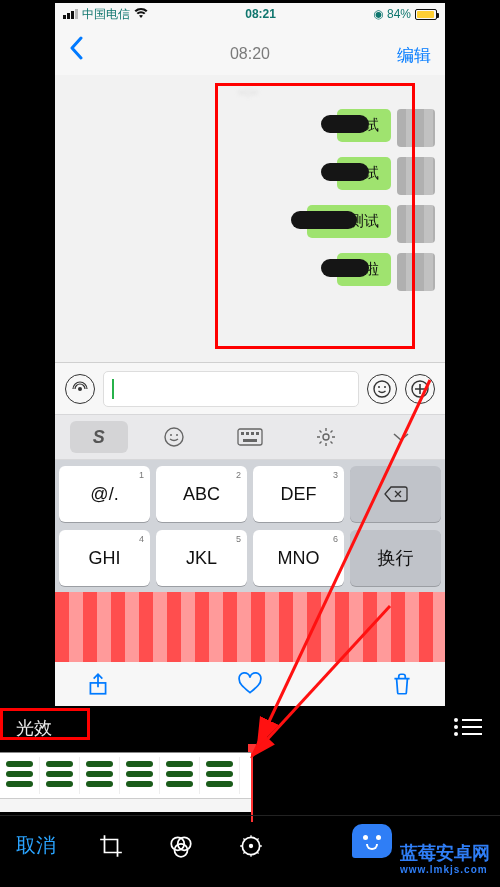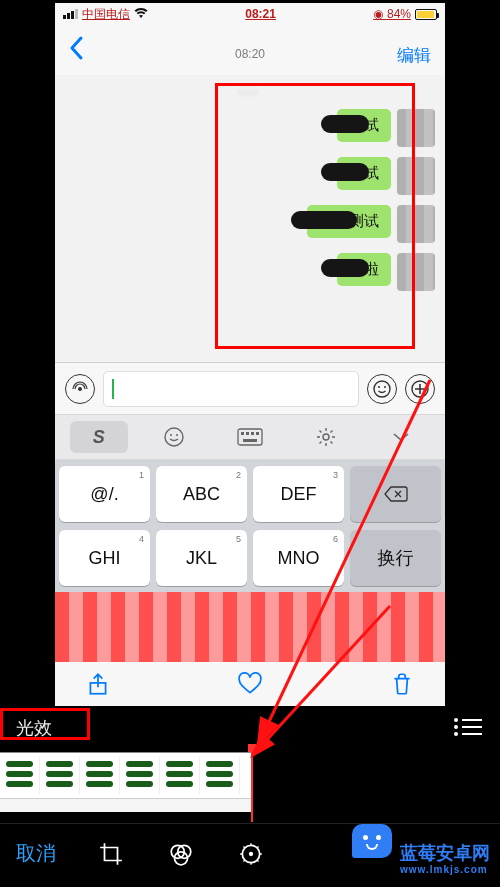--- a/index.html
+++ b/index.html
@@ -17,23 +17,22 @@
     flex-direction: column;
   }
   
   .statusbar {
     height: 22px;
     display: flex;
     align-items: center;
     justify-content: space-between;
     padding: 0 8px;
     font-size: 12px;
-    color: #b91c1c;
+    color: #0f766e;
     background: #f7f7f7;
-    text-decoration: underline;
   }
   .statusbar .left, .statusbar .right { display: flex; align-items: center; gap: 4px; }
   .sb-signal { display: flex; gap: 1px; align-items: flex-end; }
   .sb-signal span { width: 3px; background: #111; }
   .sb-signal span:nth-child(1){height:4px}
   .sb-signal span:nth-child(2){height:6px}
   .sb-signal span:nth-child(3){height:8px}
   .sb-signal span:nth-child(4){height:10px; background:#bbb}
   .sb-battery { width: 22px; height: 11px; border:1px solid #111; border-radius:2px; position:relative; }
   .sb-battery::after{content:"";position:absolute;right:-3px;top:3px;width:2px;height:5px;background:#111;border-radius:0 1px 1px 0;}
@@ -45,21 +44,21 @@
     display: flex;
     align-items: center;
     justify-content: space-between;
     padding: 0 14px;
     background: #f7f7f7;
     position: relative;
   }
   .nav .back { font-size: 30px; color:#007aff; font-weight:300; }
   .nav .title { position:absolute; left:0; right:0; text-align:center; pointer-events:none; }
   .nav .title .t1 { font-size:17px; font-weight:600; color:#111; display:block; }
-  .nav .title .t2 { font-size:12px; color:#7a7a7a; display:block; margin-top:7px;}
+  .nav .title .t2 { font-size:16px; color:#7a7a7a; display:block; margin-top:7px;}
   .nav .edit { font-size:17px; color:#007aff;margin-top:10px; }
 
   
   .chat {
     flex: 1;
     background: #f2f2f2;
     padding: 10px 10px 10px 6px;
     position: relative;
   }
   .redbox {
@@ -187,21 +186,21 @@
   .timeline .ruler{position:absolute;left:0;right:0;bottom:0;height:14px;background:#f5f5f5;border-top:1px solid #ccc;}
   .playhead{position:absolute; top:42px; height:74px; width:2px; background:#ff3333; left:251px;}
   .playhead::before{content:"";position:absolute;top:-4px;left:-3px;width:8px;height:8px;background:#ff3333;}
 
   .arrow {
     position:absolute; pointer-events:none;
   }
   .arrow svg { overflow:visible; }
 
   .toolbar {
-    position:absolute; left:0; right:0; bottom:4px; height:60px;
+    position:absolute; left:0; right:0; bottom:12px; height:60px;
     display:flex; align-items:center; gap:40px; padding:0 16px;
     border-top:1px solid #222;
   }
   .tb-cancel { color:#2aa4ff; font-size:20px; }
   .tb-icon { width:30px; height:30px; color:#fff; display:flex;align-items:center;justify-content:center;}
   .tb-icon svg{width:26px;height:26px;}
 
   
   .watermark {
     position:absolute; right:10px; bottom:12px; display:flex; align-items:center; gap:8px;

